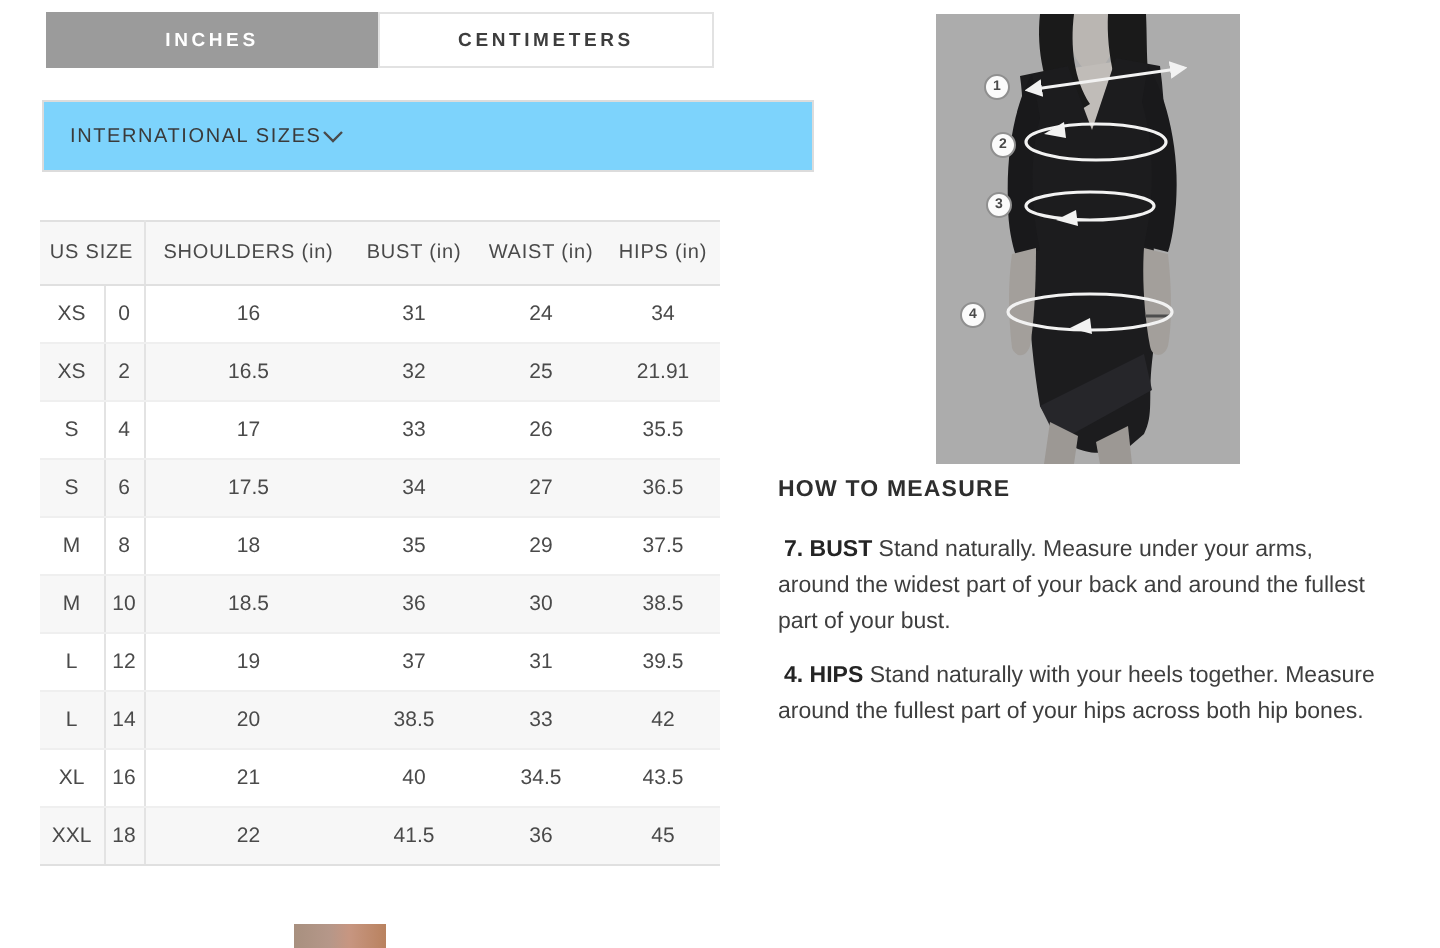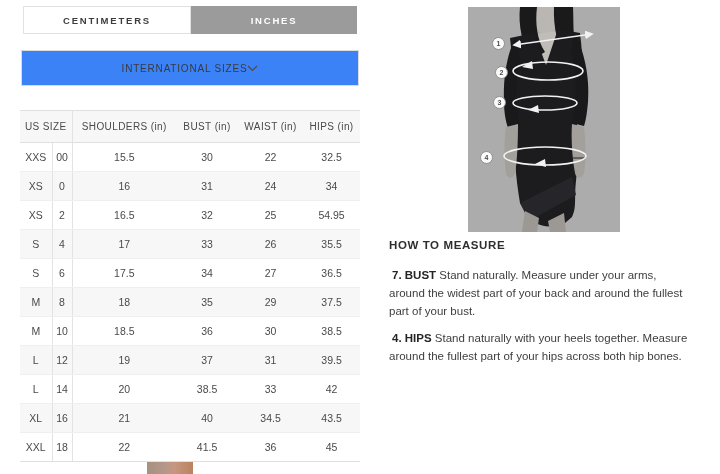--- a/index.html
+++ b/index.html
@@ -14,23 +14,23 @@
   .tab{
     flex:1;height:28px;border:none;background:#fff;cursor:pointer;
     font-family:"Liberation Sans", sans-serif;
     font-size:9.5px;font-weight:bold;letter-spacing:1.8px;color:#3d3d3d;
     display:flex;align-items:center;justify-content:center;padding:0;
   }
   .tab.active{background:#9b9b9b;color:#ffffff;}
   .tab.inactive{border:1px solid #e2e2e2;box-sizing:border-box;}
   
   .dropdown{
-    position:absolute;left:21px;top:50px;width:338px;height:36px;box-sizing:border-box;
-    border:1px solid #dcdcdc;background:#3b82f6;display:flex;align-items:center;
-    justify-content:center;padding:0 13px;cursor:pointer;
+    position:absolute;left:21px;top:50px;width:386px;height:36px;box-sizing:border-box;
+    border:1px solid #dcdcdc;background:#7dd3fc;display:flex;align-items:center;
+    justify-content:flex-start;padding:0 13px;cursor:pointer;
   }
   .dropdown .lbl{font-size:10px;letter-spacing:0.8px;color:#3a3a3a;}
   
   table.sizes{
     position:absolute;left:20px;top:110px;width:340px;
     border-collapse:collapse;table-layout:fixed;color:#4a4a4a;
   }
   table.sizes th{
     height:29px;background:#f7f7f7;font-weight:normal;
     border-top:1px solid #e0e0e0;border-bottom:1px solid #e0e0e0;
@@ -60,22 +60,22 @@
   
   .partial{
     position:absolute;left:147px;top:462px;width:46px;height:12px;
     background:linear-gradient(90deg,#a8907f 0%,#b59789 38%,#c79681 60%,#b9825f 100%);
   }
 </style>
 </head>
 <body>
 
 <div class="tabs">
+  <button class="tab active">INCHES</button>
   <button class="tab inactive">CENTIMETERS</button>
-  <button class="tab active">INCHES</button>
 </div>
 
 <div class="dropdown">
   <span class="lbl">INTERNATIONAL SIZES</span>
   <svg width="11" height="7" viewBox="0 0 11 7">
     <polyline points="1,1 5.5,5.5 10,1" fill="none" stroke="#4a4a4a" stroke-width="1.2"></polyline>
   </svg>
 </div>
 
 <table class="sizes">
@@ -91,42 +91,34 @@
     <tr>
       <th colspan="2" class="vline-r">US SIZE</th>
       <th>SHOULDERS (in)</th>
       <th>BUST (in)</th>
       <th>WAIST (in)</th>
       <th>HIPS (in)</th>
     </tr>
   </thead>
   <tbody>
     <tr>
-        <td class="vline-r">XXS</td>
-        <td class="vline-r">00</td>
-        <td>15.5</td>
-        <td>30</td>
-        <td>22</td>
-        <td>32.5</td>
-      </tr>
-    <tr>
         <td class="vline-r">XS</td>
         <td class="vline-r">0</td>
         <td>16</td>
         <td>31</td>
         <td>24</td>
         <td>34</td>
       </tr>
     <tr>
         <td class="vline-r">XS</td>
         <td class="vline-r">2</td>
         <td>16.5</td>
         <td>32</td>
         <td>25</td>
-        <td>54.95</td>
+        <td>21.91</td>
       </tr>
     <tr>
         <td class="vline-r">S</td>
         <td class="vline-r">4</td>
         <td>17</td>
         <td>33</td>
         <td>26</td>
         <td>35.5</td>
       </tr>
     <tr>

